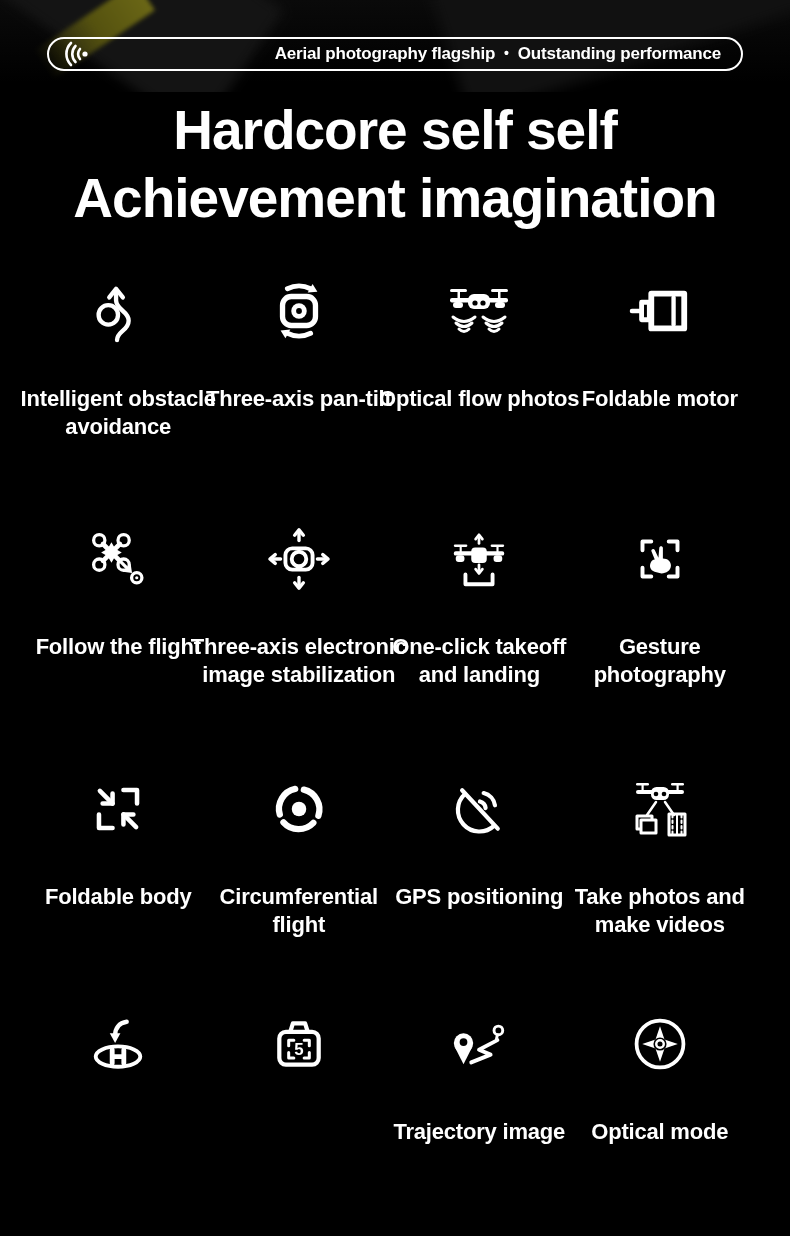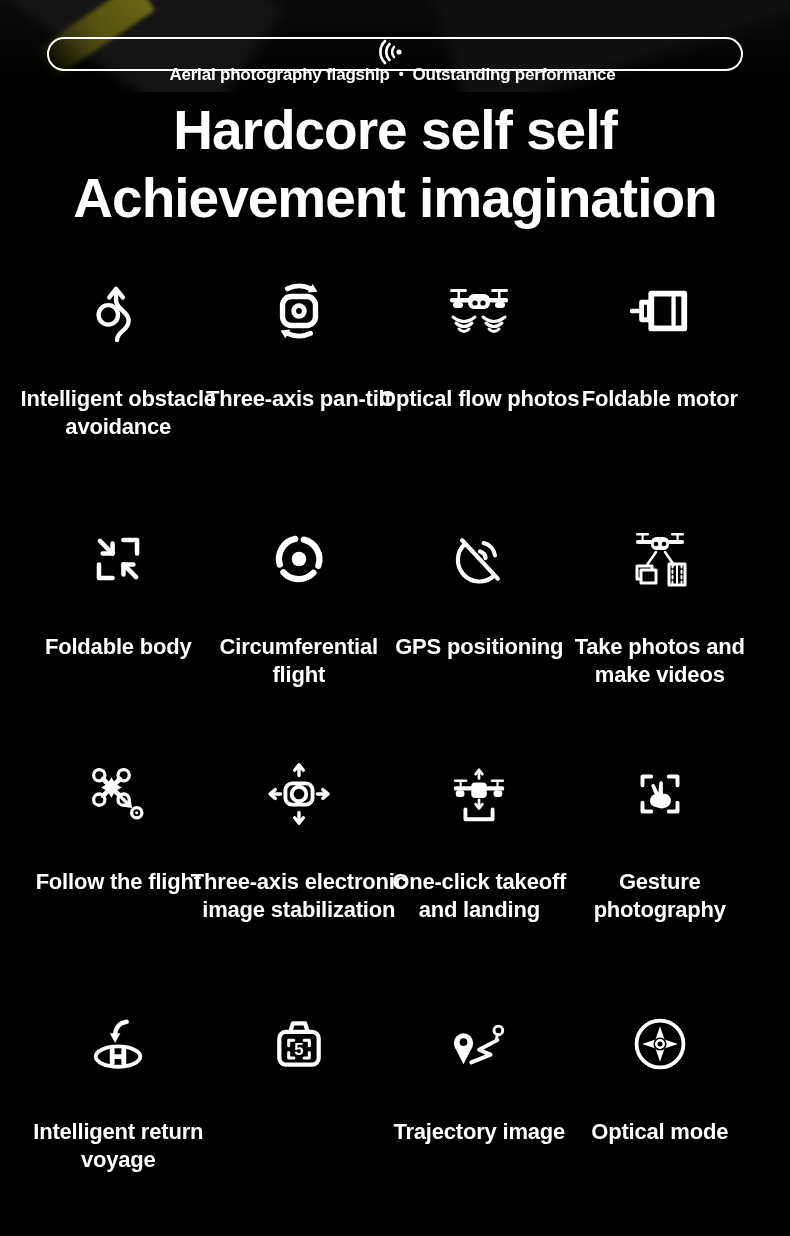--- a/index.html
+++ b/index.html
@@ -14,21 +14,21 @@
   .bg-shape.s1{width:320px;height:150px;left:-50px;top:-95px;transform:rotate(35deg);filter:blur(6px);}
   .bg-shape.s2{width:420px;height:130px;right:-70px;top:-75px;transform:rotate(-18deg);filter:blur(6px);background:#111;}
   .streak{position:absolute;top:-18px;left:136px;width:34px;height:130px;
     background:linear-gradient(to bottom,#6b6716 0%,#55520f 45%,rgba(60,58,12,0) 95%);
     transform:rotate(56deg);transform-origin:top left;filter:blur(2px);}
   
   .pill{
     width:696px;height:34px;box-sizing:border-box;margin:37px auto 0;
     border:2px solid #fff;border-radius:18px;
     display:flex;align-items:center;justify-content:space-between;
-    padding:0 20px 0 15px;position:relative;z-index:2;flex-direction:column;
+    padding:0 20px 0 15px;position:relative;z-index:2;
   }
   .pill-text{font-size:17px;font-weight:700;letter-spacing:-0.2px;white-space:nowrap;}
   .pill-sep{font-size:14px;font-weight:700;margin:0 9px;position:relative;top:-1px;}
   
   .heading{margin-top:25px;text-align:center;font-weight:700;font-size:55px;
     line-height:68px;letter-spacing:-1px;position:relative;z-index:2;}
   
   .grid{margin-top:45px;padding:0 40px 0 28px;}
   .row{display:grid;grid-template-columns:repeat(4,1fr);}
   .row.r1{height:248px}.row.r2{height:235px}.row.r3{height:250px}
@@ -131,20 +131,95 @@
           <line class="st" stroke-width="4.5" x1="46" y1="18" x2="46" y2="46"></line>
           <rect class="st" stroke-width="5" x="13" y="23" width="8" height="18"></rect>
           <line class="st" stroke-width="4.5" x1="3" y1="32" x2="13" y2="32"></line>
         </svg>
       </div>
       <div class="label">Foldable motor</div>
     </div>
 
   </div>
 
+  <div class="row r3">
+
+    <div class="cell">
+      <div class="icon-box">
+        <svg width="60" height="60" viewBox="0 0 64 64">
+          <circle class="st" stroke-width="3.5" cx="12" cy="12" r="6"></circle>
+          <circle class="st" stroke-width="3.5" cx="38" cy="12" r="6"></circle>
+          <circle class="st" stroke-width="3.5" cx="12" cy="38" r="6"></circle>
+          <circle class="st" stroke-width="3.5" cx="38" cy="38" r="6"></circle>
+          <line class="st" stroke-width="5" x1="16" y1="16" x2="34" y2="34"></line>
+          <line class="st" stroke-width="5" x1="34" y1="16" x2="16" y2="34"></line>
+          <path class="fw" d="M25 14 L29 21 L36 25 L29 29 L25 36 L21 29 L14 25 L21 21 Z"></path>
+          <line class="st" stroke-width="3.5" x1="34" y1="34" x2="43" y2="43"></line>
+          <polygon class="fw" points="47,47 37.5,45.5 45.5,37.5"></polygon>
+          <circle class="st" stroke-width="3.5" cx="52" cy="52" r="5.5"></circle>
+          <circle class="fw" cx="52" cy="52" r="1.7"></circle>
+        </svg>
+      </div>
+      <div class="label">Follow the flight</div>
+    </div>
+
+    <div class="cell">
+      <div class="icon-box">
+        <svg width="64" height="64" viewBox="0 0 66 66">
+          <rect class="st" stroke-width="4" x="19" y="22" width="28" height="22" rx="7"></rect>
+          <circle class="st" stroke-width="4" cx="33" cy="33" r="7.5"></circle>
+          <line class="st" stroke-width="3.5" x1="33" y1="14" x2="33" y2="5"></line>
+          <path class="st" stroke-width="3.5" d="M28.5 8.5 L33 3 L37.5 8.5"></path>
+          <line class="st" stroke-width="3.5" x1="33" y1="52" x2="33" y2="61"></line>
+          <path class="st" stroke-width="3.5" d="M28.5 57.5 L33 63 L37.5 57.5"></path>
+          <line class="st" stroke-width="3.5" x1="14" y1="33" x2="5" y2="33"></line>
+          <path class="st" stroke-width="3.5" d="M8.5 28.5 L3 33 L8.5 37.5"></path>
+          <line class="st" stroke-width="3.5" x1="52" y1="33" x2="61" y2="33"></line>
+          <path class="st" stroke-width="3.5" d="M57.5 28.5 L63 33 L57.5 37.5"></path>
+        </svg>
+      </div>
+      <div class="label label--wide">Three-axis electronic image stabilization</div>
+    </div>
+
+    <div class="cell">
+      <div class="icon-box">
+        <svg width="62" height="60" viewBox="0 0 64 60">
+          <rect class="fw" x="6" y="22" width="52" height="4.5" rx="2"></rect>
+          <rect class="fw" x="6" y="15" width="14" height="2.5" rx="1.2"></rect>
+          <rect class="fw" x="12" y="17" width="2.2" height="6"></rect>
+          <rect class="fw" x="44" y="15" width="14" height="2.5" rx="1.2"></rect>
+          <rect class="fw" x="50" y="17" width="2.2" height="6"></rect>
+          <rect class="fw" x="8" y="26" width="9" height="7" rx="3"></rect>
+          <rect class="fw" x="47" y="26" width="9" height="7" rx="3"></rect>
+          <rect class="fw" x="24" y="18" width="16" height="16" rx="4"></rect>
+          <line class="st" stroke-width="2.8" x1="32" y1="14" x2="32" y2="6"></line>
+          <path class="st" stroke-width="2.8" d="M28.5 9.5 L32 5 L35.5 9.5"></path>
+          <line class="st" stroke-width="2.8" x1="32" y1="36" x2="32" y2="44"></line>
+          <path class="st" stroke-width="2.8" d="M28.5 40.5 L32 45 L35.5 40.5"></path>
+          <path class="st" stroke-width="4" d="M18 46 L18 56 L46 56 L46 46"></path>
+        </svg>
+      </div>
+      <div class="label">One-click takeoff and landing</div>
+    </div>
+
+    <div class="cell">
+      <div class="icon-box">
+        <svg width="56" height="56" viewBox="0 0 64 64">
+          <path class="st" stroke-width="4.5" d="M12 22 V12 H22"></path>
+          <path class="st" stroke-width="4.5" d="M42 12 H52 V22"></path>
+          <path class="st" stroke-width="4.5" d="M52 42 V52 H42"></path>
+          <path class="st" stroke-width="4.5" d="M22 52 H12 V42"></path>
+          <path class="fw" d="M28 47 c-6 -1 -8.5 -5.5 -7 -10 c0.9 -2.8 3 -4.3 5 -4.3 l-3.8 -9.5 c-0.9 -2.4 2.7 -3.9 3.8 -1.5 l4.2 9 1 -11.5 c0.2 -2.7 4.1 -2.4 4.1 0.3 l0 12 c5.4 0 9.2 3.2 9.2 8 c0 5.8 -5.4 9 -10.8 9 z"></path>
+        </svg>
+      </div>
+      <div class="label">Gesture photography</div>
+    </div>
+
+  </div>
+
   <div class="row r2">
 
     <div class="cell">
       <div class="icon-box">
         <svg width="58" height="58" viewBox="0 0 64 64">
           <path class="st" stroke-width="5" d="M12 12 L26 26"></path>
           <path class="st" stroke-width="5" d="M26 15 L26 26 L15 26"></path>
           <path class="st" stroke-width="5" d="M38 11 L53 11 L53 26"></path>
           <path class="st" stroke-width="5" d="M11 38 L11 53 L26 53"></path>
           <path class="st" stroke-width="5" d="M52 52 L38 38"></path>
@@ -197,107 +272,31 @@
           <line class="st" stroke-width="2" stroke-dasharray="2.5 3" x1="44.5" y1="36" x2="44.5" y2="55"></line>
           <line class="st" stroke-width="2" stroke-dasharray="2.5 3" x1="53.5" y1="36" x2="53.5" y2="55"></line>
           <line class="st" stroke-width="2" x1="49" y1="35" x2="49" y2="56"></line>
         </svg>
       </div>
       <div class="label">Take photos and make videos</div>
     </div>
 
   </div>
 
-  <div class="row r3">
-
-    <div class="cell">
-      <div class="icon-box">
-        <svg width="60" height="60" viewBox="0 0 64 64">
-          <circle class="st" stroke-width="3.5" cx="12" cy="12" r="6"></circle>
-          <circle class="st" stroke-width="3.5" cx="38" cy="12" r="6"></circle>
-          <circle class="st" stroke-width="3.5" cx="12" cy="38" r="6"></circle>
-          <circle class="st" stroke-width="3.5" cx="38" cy="38" r="6"></circle>
-          <line class="st" stroke-width="5" x1="16" y1="16" x2="34" y2="34"></line>
-          <line class="st" stroke-width="5" x1="34" y1="16" x2="16" y2="34"></line>
-          <path class="fw" d="M25 14 L29 21 L36 25 L29 29 L25 36 L21 29 L14 25 L21 21 Z"></path>
-          <line class="st" stroke-width="3.5" x1="34" y1="34" x2="43" y2="43"></line>
-          <polygon class="fw" points="47,47 37.5,45.5 45.5,37.5"></polygon>
-          <circle class="st" stroke-width="3.5" cx="52" cy="52" r="5.5"></circle>
-          <circle class="fw" cx="52" cy="52" r="1.7"></circle>
-        </svg>
-      </div>
-      <div class="label">Follow the flight</div>
-    </div>
-
-    <div class="cell">
-      <div class="icon-box">
-        <svg width="64" height="64" viewBox="0 0 66 66">
-          <rect class="st" stroke-width="4" x="19" y="22" width="28" height="22" rx="7"></rect>
-          <circle class="st" stroke-width="4" cx="33" cy="33" r="7.5"></circle>
-          <line class="st" stroke-width="3.5" x1="33" y1="14" x2="33" y2="5"></line>
-          <path class="st" stroke-width="3.5" d="M28.5 8.5 L33 3 L37.5 8.5"></path>
-          <line class="st" stroke-width="3.5" x1="33" y1="52" x2="33" y2="61"></line>
-          <path class="st" stroke-width="3.5" d="M28.5 57.5 L33 63 L37.5 57.5"></path>
-          <line class="st" stroke-width="3.5" x1="14" y1="33" x2="5" y2="33"></line>
-          <path class="st" stroke-width="3.5" d="M8.5 28.5 L3 33 L8.5 37.5"></path>
-          <line class="st" stroke-width="3.5" x1="52" y1="33" x2="61" y2="33"></line>
-          <path class="st" stroke-width="3.5" d="M57.5 28.5 L63 33 L57.5 37.5"></path>
-        </svg>
-      </div>
-      <div class="label label--wide">Three-axis electronic image stabilization</div>
-    </div>
-
-    <div class="cell">
-      <div class="icon-box">
-        <svg width="62" height="60" viewBox="0 0 64 60">
-          <rect class="fw" x="6" y="22" width="52" height="4.5" rx="2"></rect>
-          <rect class="fw" x="6" y="15" width="14" height="2.5" rx="1.2"></rect>
-          <rect class="fw" x="12" y="17" width="2.2" height="6"></rect>
-          <rect class="fw" x="44" y="15" width="14" height="2.5" rx="1.2"></rect>
-          <rect class="fw" x="50" y="17" width="2.2" height="6"></rect>
-          <rect class="fw" x="8" y="26" width="9" height="7" rx="3"></rect>
-          <rect class="fw" x="47" y="26" width="9" height="7" rx="3"></rect>
-          <rect class="fw" x="24" y="18" width="16" height="16" rx="4"></rect>
-          <line class="st" stroke-width="2.8" x1="32" y1="14" x2="32" y2="6"></line>
-          <path class="st" stroke-width="2.8" d="M28.5 9.5 L32 5 L35.5 9.5"></path>
-          <line class="st" stroke-width="2.8" x1="32" y1="36" x2="32" y2="44"></line>
-          <path class="st" stroke-width="2.8" d="M28.5 40.5 L32 45 L35.5 40.5"></path>
-          <path class="st" stroke-width="4" d="M18 46 L18 56 L46 56 L46 46"></path>
-        </svg>
-      </div>
-      <div class="label">One-click takeoff and landing</div>
-    </div>
-
-    <div class="cell">
-      <div class="icon-box">
-        <svg width="56" height="56" viewBox="0 0 64 64">
-          <path class="st" stroke-width="4.5" d="M12 22 V12 H22"></path>
-          <path class="st" stroke-width="4.5" d="M42 12 H52 V22"></path>
-          <path class="st" stroke-width="4.5" d="M52 42 V52 H42"></path>
-          <path class="st" stroke-width="4.5" d="M22 52 H12 V42"></path>
-          <path class="fw" d="M28 47 c-6 -1 -8.5 -5.5 -7 -10 c0.9 -2.8 3 -4.3 5 -4.3 l-3.8 -9.5 c-0.9 -2.4 2.7 -3.9 3.8 -1.5 l4.2 9 1 -11.5 c0.2 -2.7 4.1 -2.4 4.1 0.3 l0 12 c5.4 0 9.2 3.2 9.2 8 c0 5.8 -5.4 9 -10.8 9 z"></path>
-        </svg>
-      </div>
-      <div class="label">Gesture photography</div>
-    </div>
-
-  </div>
-
   <div class="row r4">
 
     <div class="cell">
       <div class="icon-box">
         <svg width="62" height="58" viewBox="0 0 64 58">
           <ellipse class="st" stroke-width="4" cx="32" cy="42" rx="23" ry="10.5"></ellipse>
           <path class="st" stroke-width="5" d="M26 35 V49 M38 35 V49 M26 42 H38"></path>
           <path class="st" stroke-width="4.5" d="M41 6 C33 7 29 13 29 20"></path>
           <polygon class="fw" points="23.5,18 29,28 34.5,18"></polygon>
         </svg>
       </div>
-      <div class="label">Intelligent return voyage</div>
     </div>
 
     <div class="cell">
       <div class="icon-box">
         <svg width="60" height="58" viewBox="0 0 64 60">
           <rect class="st" stroke-width="4.5" x="11" y="17" width="42" height="35" rx="7"></rect>
           <path class="st" stroke-width="4.5" d="M23 16 L25.5 8 L38.5 8 L41 16"></path>
           <path class="st" stroke-width="3.2" d="M21 32 V26 H26.5"></path>
           <path class="st" stroke-width="3.2" d="M37.5 26 H43 V32"></path>
           <path class="st" stroke-width="3.2" d="M43 39 V45 H37.5"></path>

